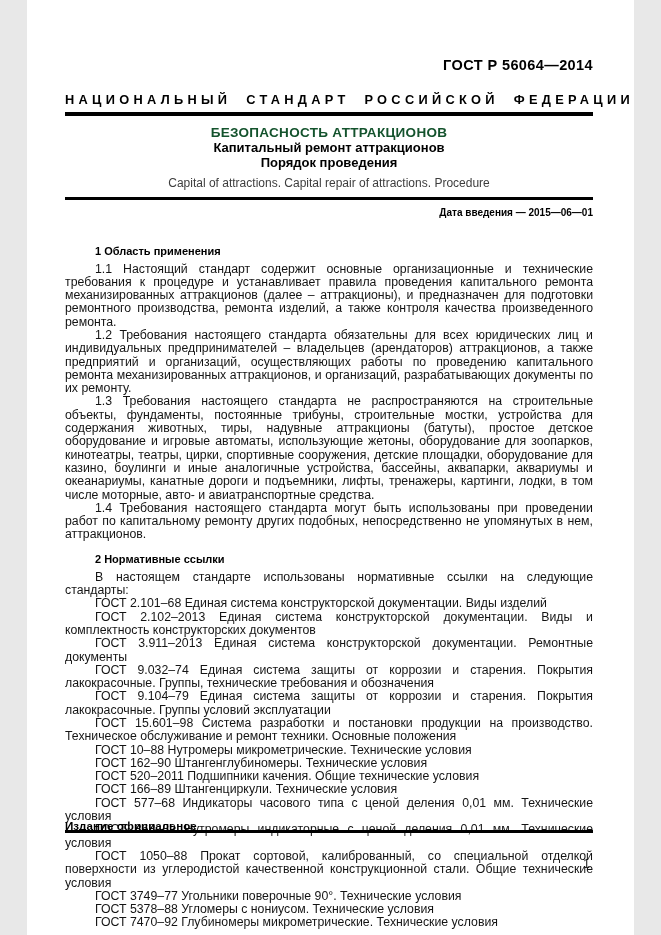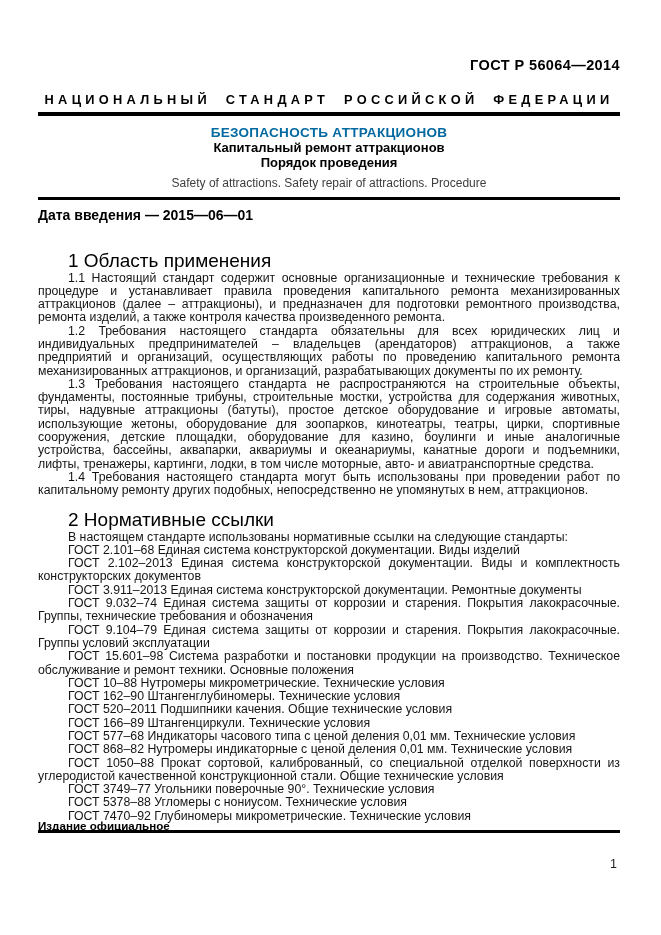--- a/index.html
+++ b/index.html
@@ -1,19 +1,19 @@
 <!DOCTYPE html>
 <html lang="ru"><head>
 <meta charset="utf-8">
 <style>
   * { margin: 0; padding: 0; box-sizing: border-box; }
   html, body { background: #e8e8e8; }
   .page {
     position: relative;
-    width: 661px;
+    width: 607px;
     height: 935px;
     margin: 0 auto;
     background: #ffffff;
     font-family: "Liberation Sans", sans-serif;
     color: #141414;
     overflow: hidden;
   }
   .content {
     padding: 0 41px 0 38px;
   }
@@ -37,52 +37,52 @@
   }
   .rule { background: #000; width: 100%; }
   .rule.thick { height: 4px; margin-top: 5px; }
   .rule.thin  { height: 2.5px; margin-top: 7px; }
   .title-main {
     margin-top: 9px;
     text-align: center;
     font-weight: bold;
     font-size: 13.5px;
     letter-spacing: 0.3px;
-    color: #0369a1;
+    color: #14532d;
   }
   .title-sub {
     text-align: center;
     font-weight: bold;
     font-size: 13px;
     line-height: 15px;
     color: #000;
   }
   .title-sub.first { }
   .title-en {
     margin-top: 6px;
     text-align: center;
     font-size: 12px;
     color: #3d3d3d;
   }
   .intro-date {
     margin-top: 7px;
-    text-align: left;
+    text-align: right;
     font-weight: bold;
-    font-size: 14px;
+    font-size: 10px;
     color: #000;
   }
   .section-heading {
     margin: 0 0 0 30px;
-    font-weight: normal;
-    font-size: 19px;
+    font-weight: bold;
+    font-size: 11px;
     color: #000;
   }
   .section-heading.s1 { margin-top: 27px; }
   .section-heading.s2 { margin-top: 11px; }
-  .paragraphs { }
+  .paragraphs { margin-top: 6px; }
   .paragraphs p {
     font-size: 12.3px;
     line-height: 13.3px;
     text-align: justify;
     text-indent: 30px;
     color: #141414;
   }
   .footer-rule {
     position: absolute;
     left: 38px; right: 41px;
@@ -114,21 +114,21 @@
 
     <div class="doc-number">ГОСТ Р 56064—2014</div>
 
     <div class="fed-header">НАЦИОНАЛЬНЫЙ СТАНДАРТ РОССИЙСКОЙ ФЕДЕРАЦИИ</div>
 
     <div class="rule thick"></div>
 
     <div class="title-main">БЕЗОПАСНОСТЬ АТТРАКЦИОНОВ</div>
     <div class="title-sub first">Капитальный ремонт аттракционов</div>
     <div class="title-sub">Порядок проведения</div>
-    <div class="title-en">Safety of attractions. Safety repair of attractions. Procedure</div>
+    <div class="title-en">Capital of attractions. Capital repair of attractions. Procedure</div>
 
     <div class="rule thin"></div>
 
     <div class="intro-date">Дата введения — 2015—06—01</div>
 
     <section>
       <h2 class="section-heading s1">1 Область применения</h2>
       <div class="paragraphs">
 
       <p>1.1 Настоящий стандарт содержит основные организационные и технические требования к процедуре и устанавливает правила проведения капитального ремонта механизированных аттракционов (далее – аттракционы), и предназначен для подготовки ремонтного производства, ремонта изделий, а также контроля качества произведенного ремонта.</p>

